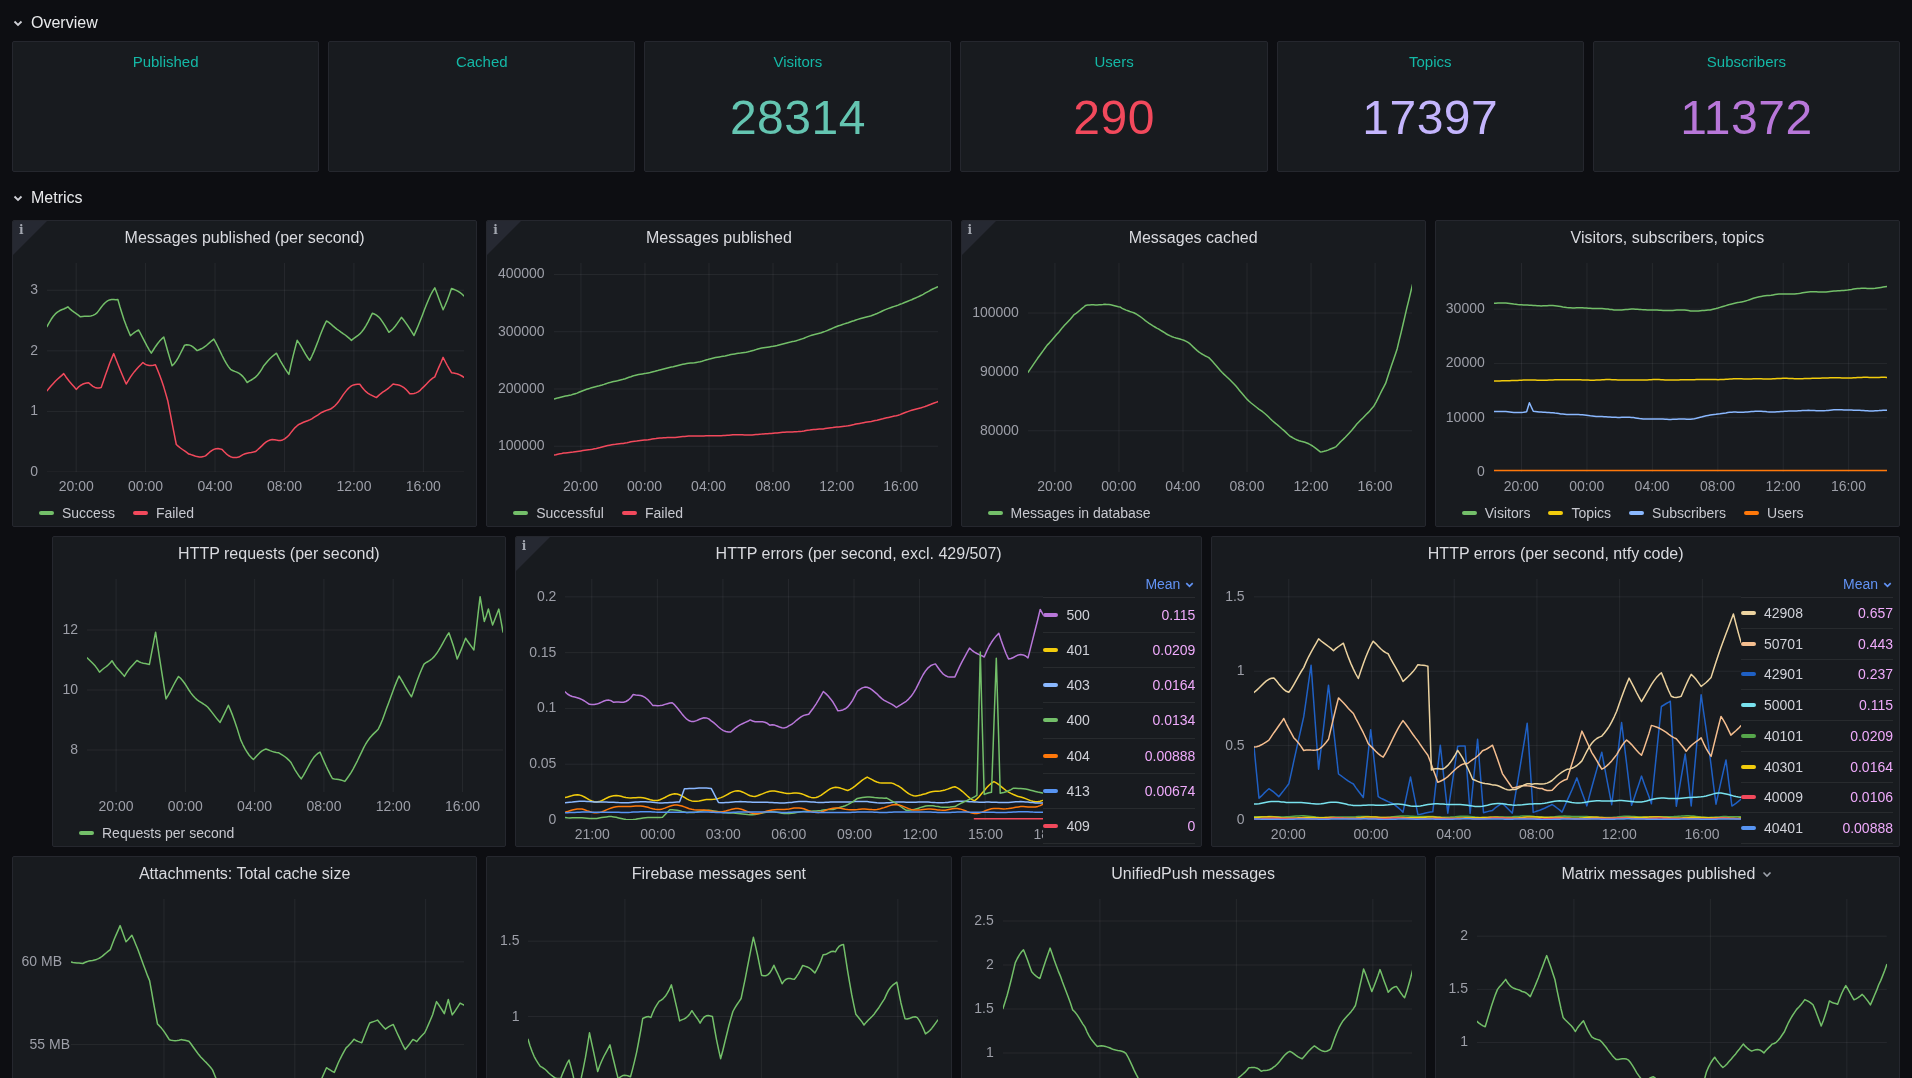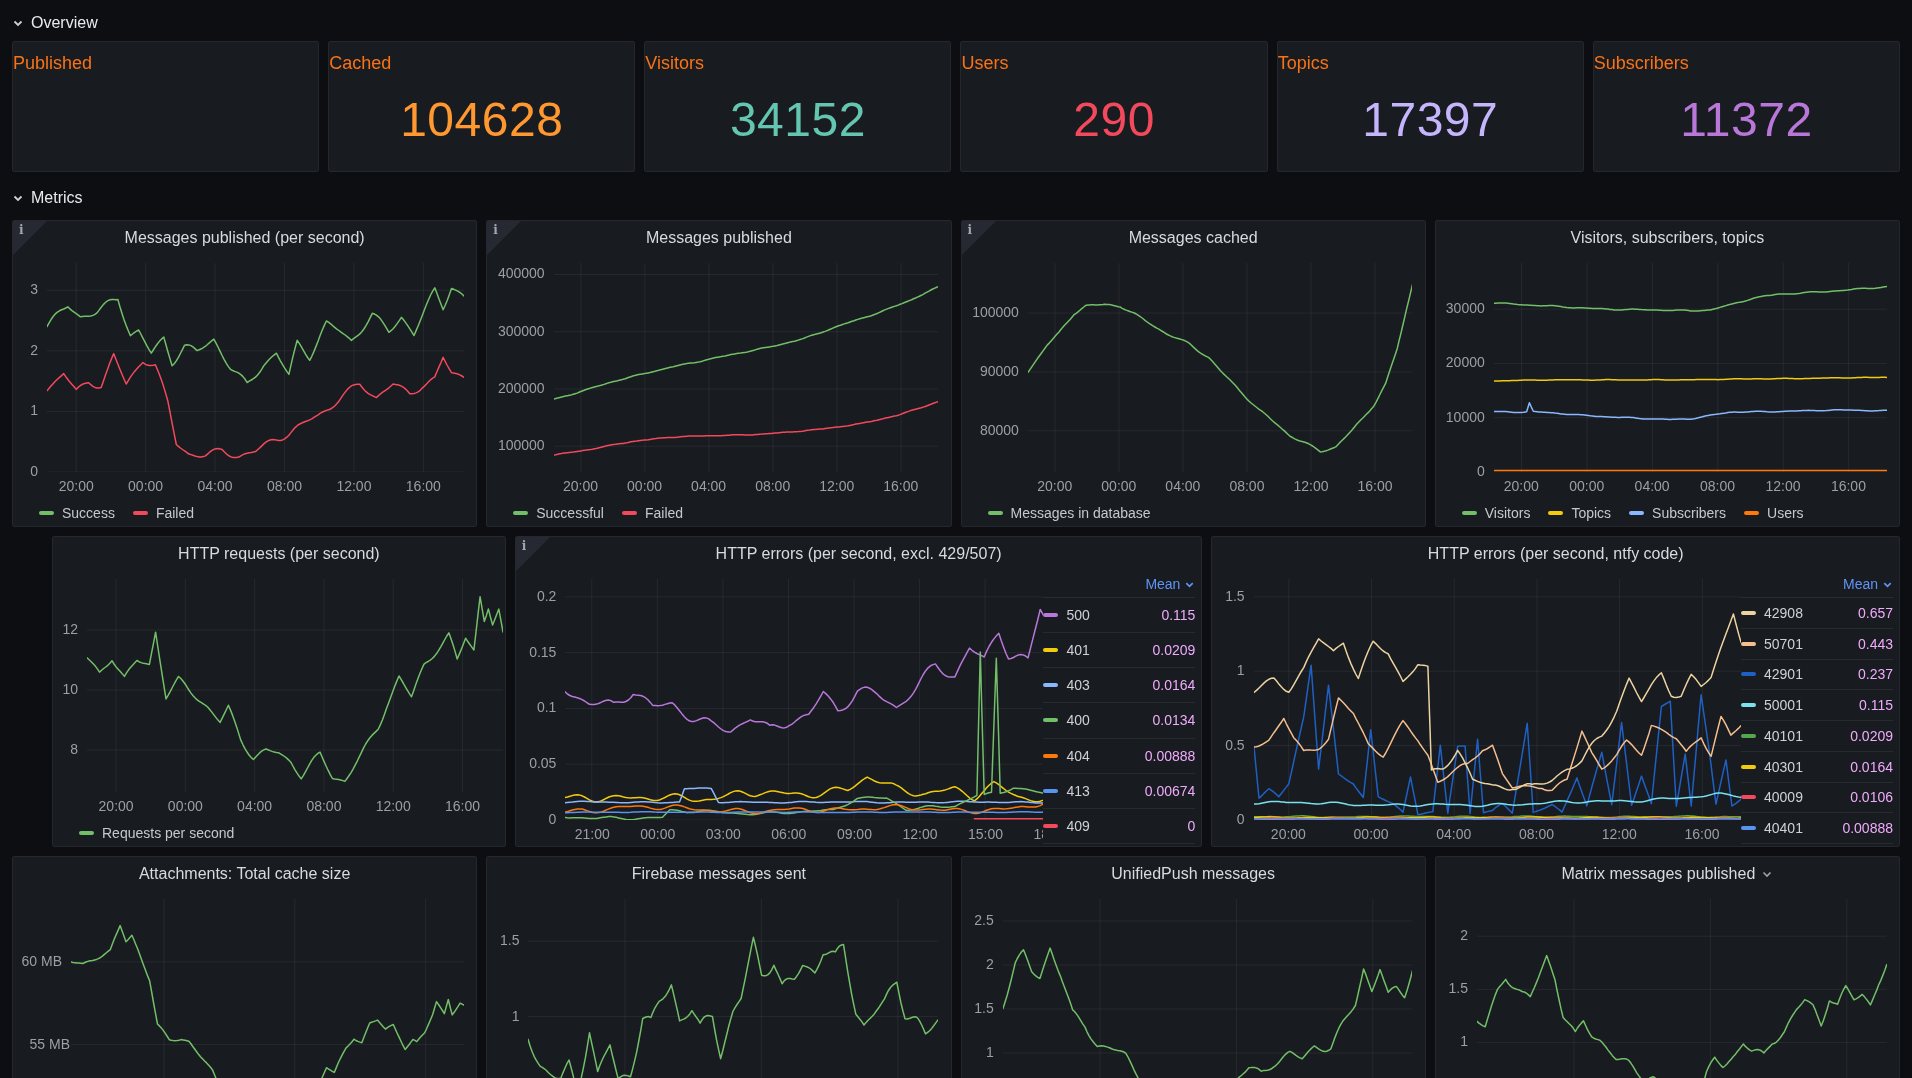--- a/index.html
+++ b/index.html
@@ -9,21 +9,21 @@
 
   .section-header { display:flex; align-items:center; gap:7px; color:#e9eaec;
                     font-size:16px; font-weight:500; cursor:pointer; }
   .section-header svg { stroke:#cfd0d6; }
   .mt { margin-top:17px; margin-bottom:13px; }
 
   .stats-row { margin-top:9px; display:grid; grid-template-columns:repeat(6,1fr);
                gap:9px; height:131px; }
   .stat-card { background:#181b1f; border:1px solid #25272e; border-radius:2px;
                display:flex; flex-direction:column; overflow:hidden; }
-  .stat-title { text-align:left; color:#f97316; font-size:18px; margin-top:11px; }
+  .stat-title { text-align:center; color:#14b8a6; font-size:15px; margin-top:11px; }
   .stat-value { flex:1; display:flex; align-items:center; justify-content:center;
                 font-size:48px; font-weight:500; letter-spacing:.5px; padding-bottom:6px; }
 
   .row { display:grid; gap:9px; margin-top:9px; }
   .row1 { grid-template-columns:repeat(4,1fr); height:307px; }
   .row2 { grid-template-columns:460fr 697fr 698fr; height:311px;padding-left:40px; }
   .row3 { grid-template-columns:repeat(4,1fr); height:290px; }
 
   .panel { position:relative; background:#181b1f; border:1px solid #25272e;
            border-radius:2px; display:flex; flex-direction:column; overflow:hidden; }
@@ -66,25 +66,24 @@
       </svg>
     <span>Overview</span>
   </div>
 
   <div class="stats-row" id="statsRow">
       <div class="stat-card">
         <div class="stat-title">Published</div>
       </div>
       <div class="stat-card">
         <div class="stat-title">Cached</div>
-        <div class="stat-value" style="color: rgb(255, 152, 48);">104628</div>
       </div>
       <div class="stat-card">
         <div class="stat-title">Visitors</div>
-        <div class="stat-value" style="color: rgb(100, 197, 177);">34152</div>
+        <div class="stat-value" style="color: rgb(100, 197, 177);">28314</div>
       </div>
       <div class="stat-card">
         <div class="stat-title">Users</div>
         <div class="stat-value" style="color: rgb(242, 73, 92);">290</div>
       </div>
       <div class="stat-card">
         <div class="stat-title">Topics</div>
         <div class="stat-value" style="color: #c4b5fd;">17397</div>
       </div>
       <div class="stat-card">

